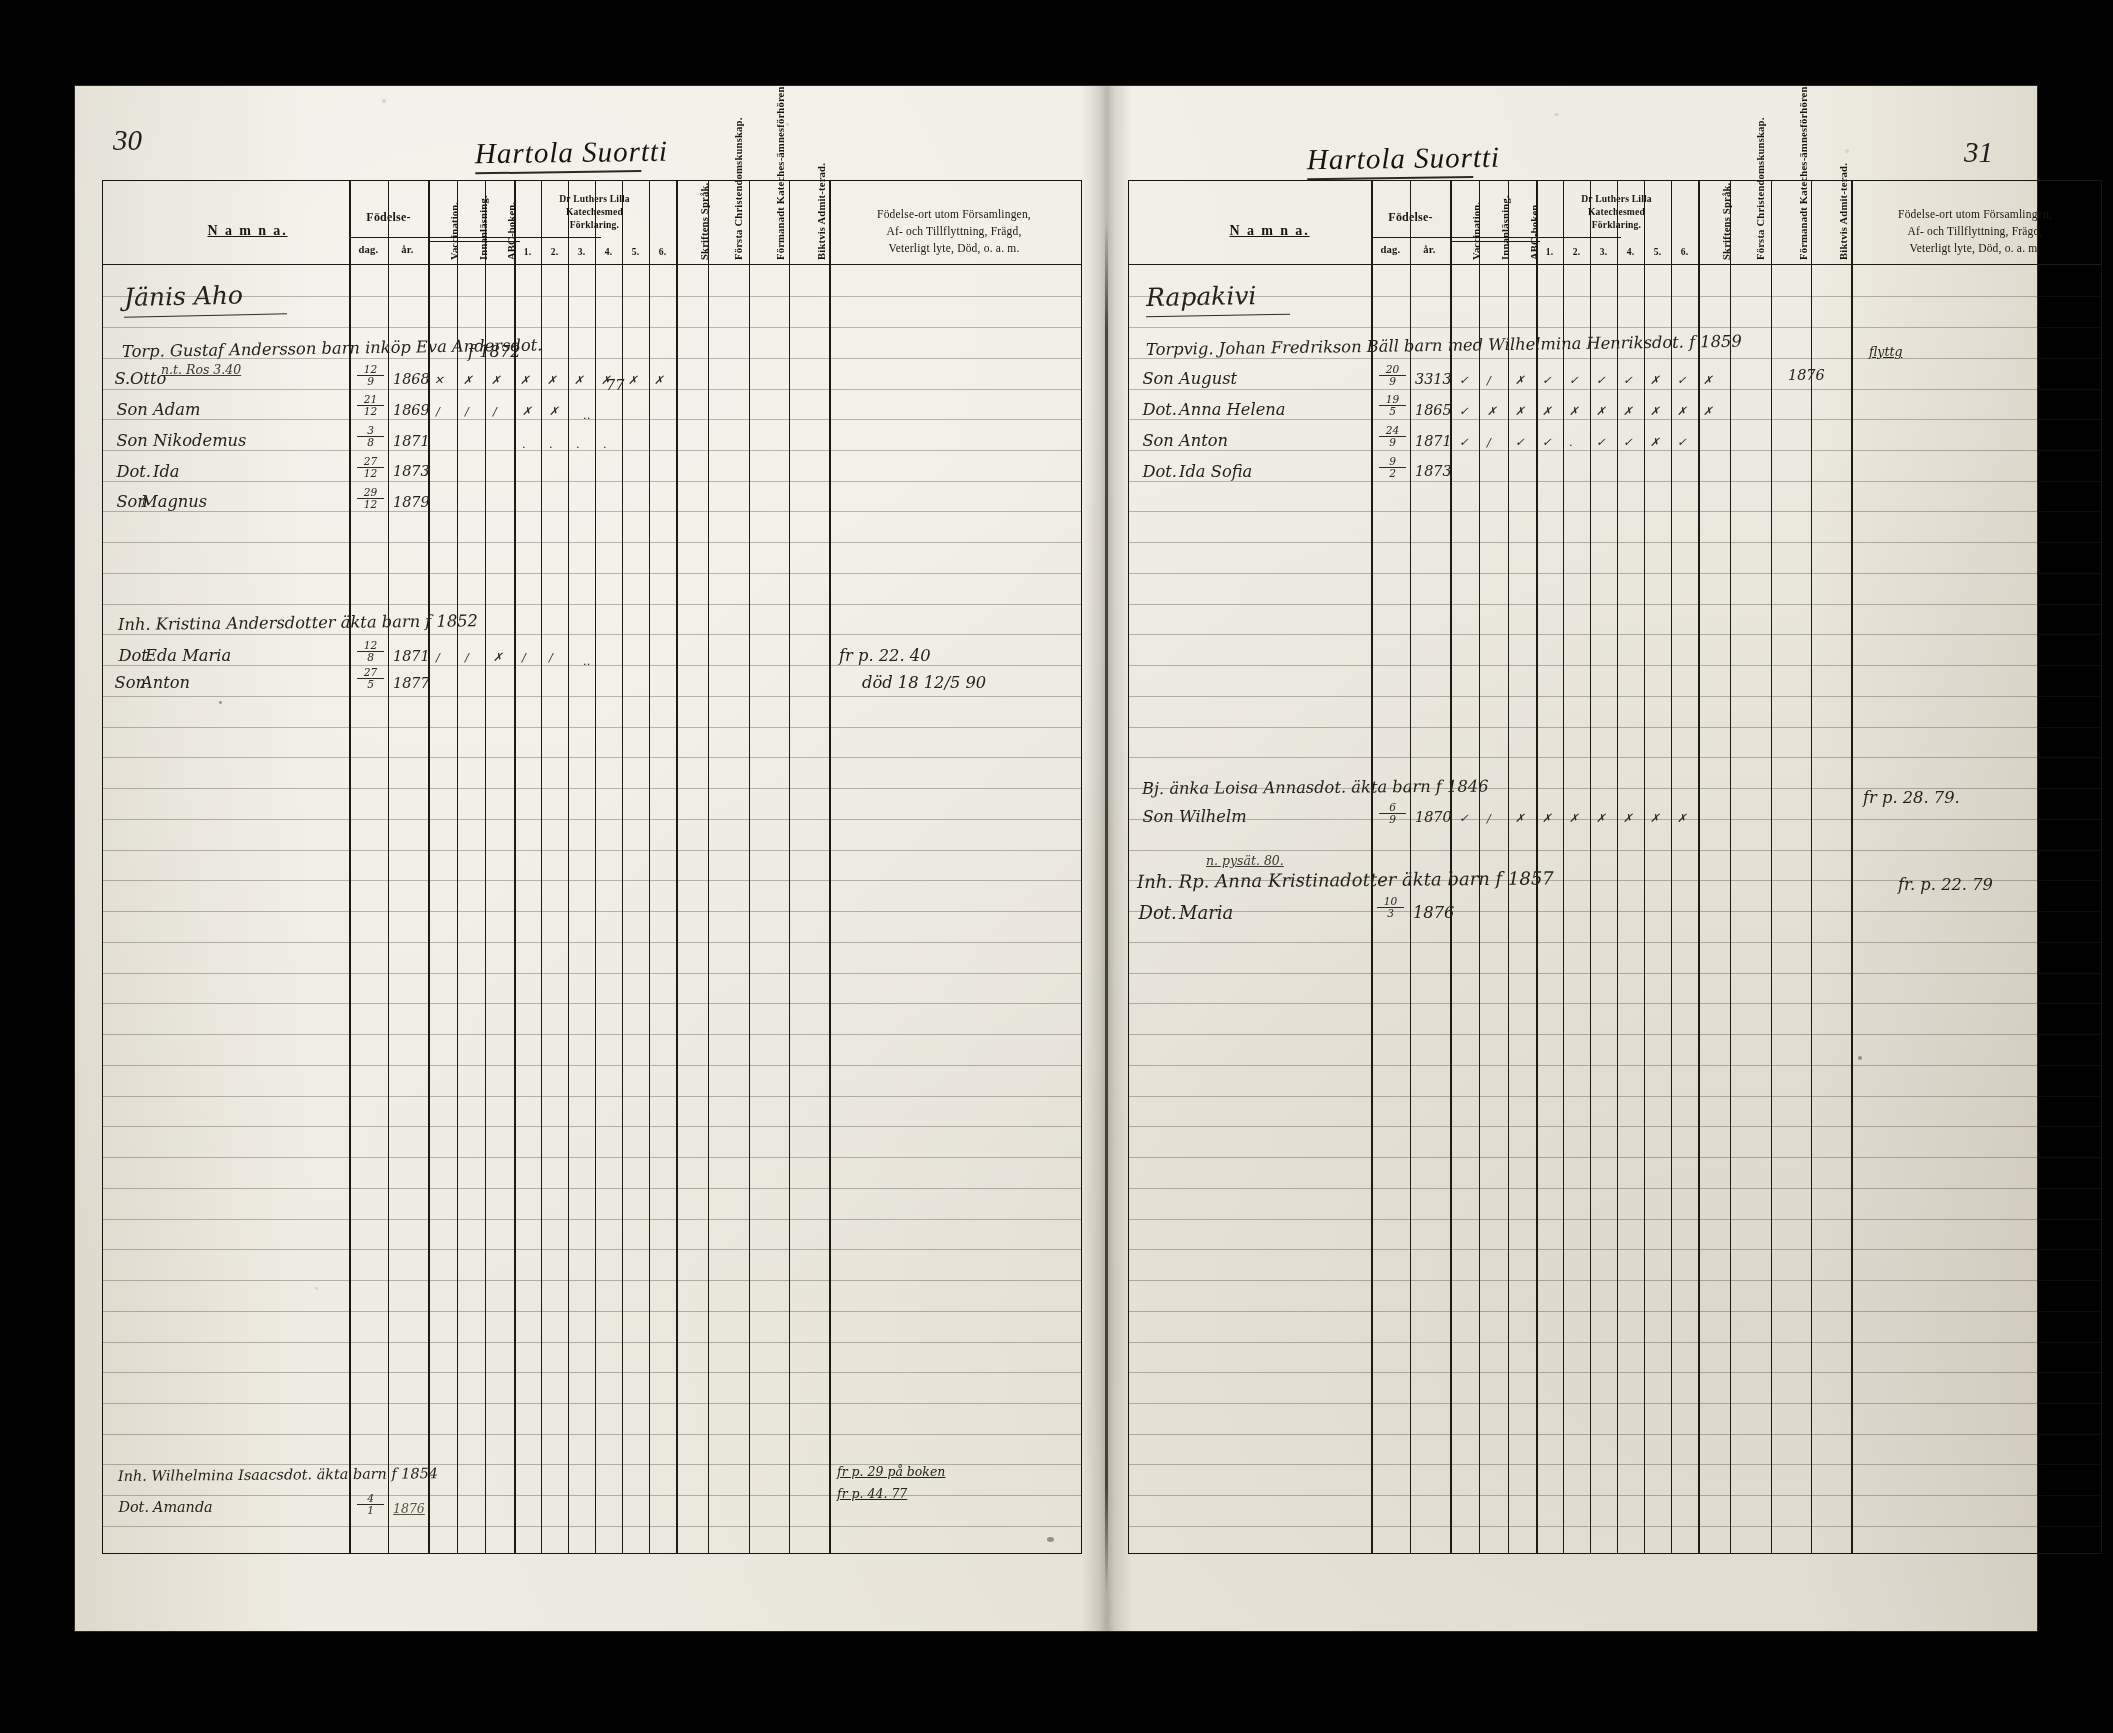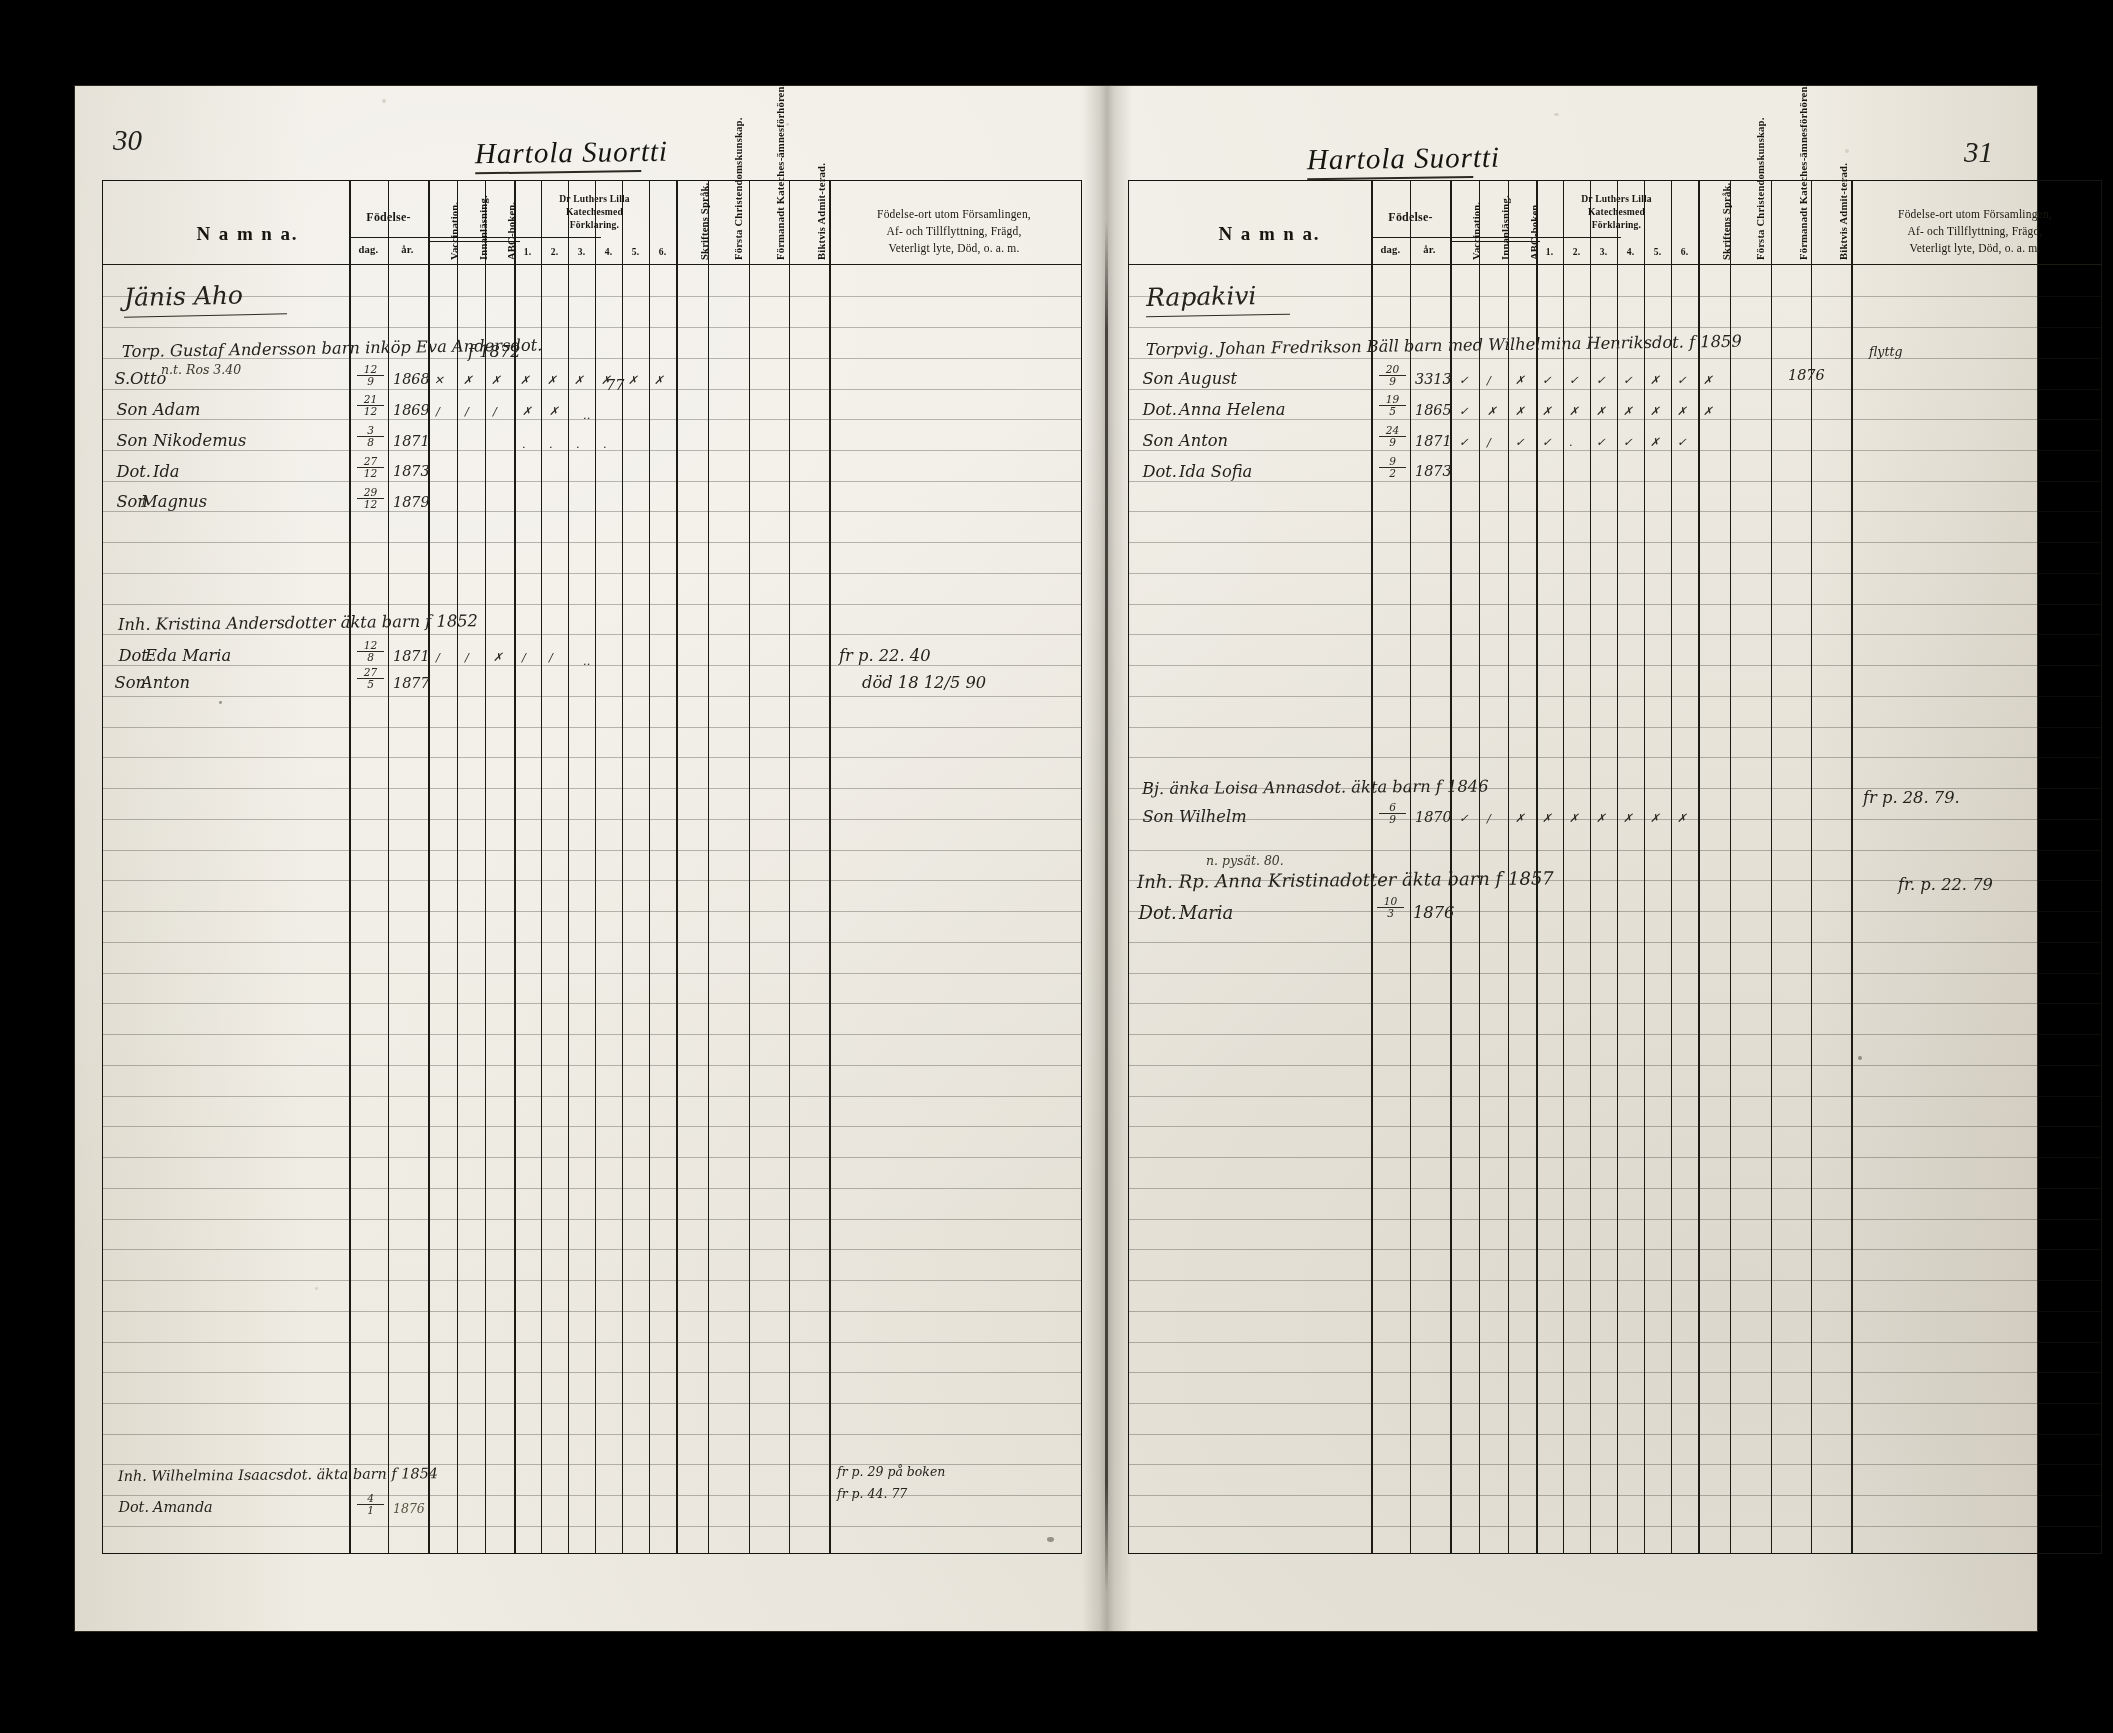--- a/index.html
+++ b/index.html
@@ -139,22 +139,23 @@
     font-size: 12px;
     line-height: 1.18;
     color: #17170f;
     text-align: center;
     font-weight: bold;
     letter-spacing: 0.2px;
   }
   .hcell.small { font-size: 10.6px; }
   .hcell.tiny { font-size: 9.6px; }
   .hcell.name {
-    font-size: 19px;
+    font-size: 14px;
     letter-spacing: 1.9px;
+    text-decoration: underline;
   }
   .hcell.reg {
     font-weight: normal;
     font-size: 11.5px;
   }
 
   
   .vcell {
     position: absolute;
     font-family: "Liberation Serif", serif;
@@ -174,21 +175,21 @@
   .hw {
     position: absolute;
     font-family: "DejaVu Serif", serif;
     font-style: italic;
     color: #23231c;
     white-space: nowrap;
     transform-origin: left center;
   }
   .hw.ink-light { color: #3b3a2e; }
   .hw.ink-faint { color: #55533f; }
-  .hw.s13 { font-size: 12.5px; }
+  .hw.s13 { font-size: 12.5px; text-decoration: underline; }
   .hw.s15 { font-size: 14.4px; }
   .hw.s17 { font-size: 16.3px; }
   .hw.s19 { font-size: 18px; }
   .hw.s26 { font-size: 25px; }
 
   .frac {
     position: absolute;
     font-family: "DejaVu Serif", serif;
     font-style: italic;
     font-size: 10.6px;

